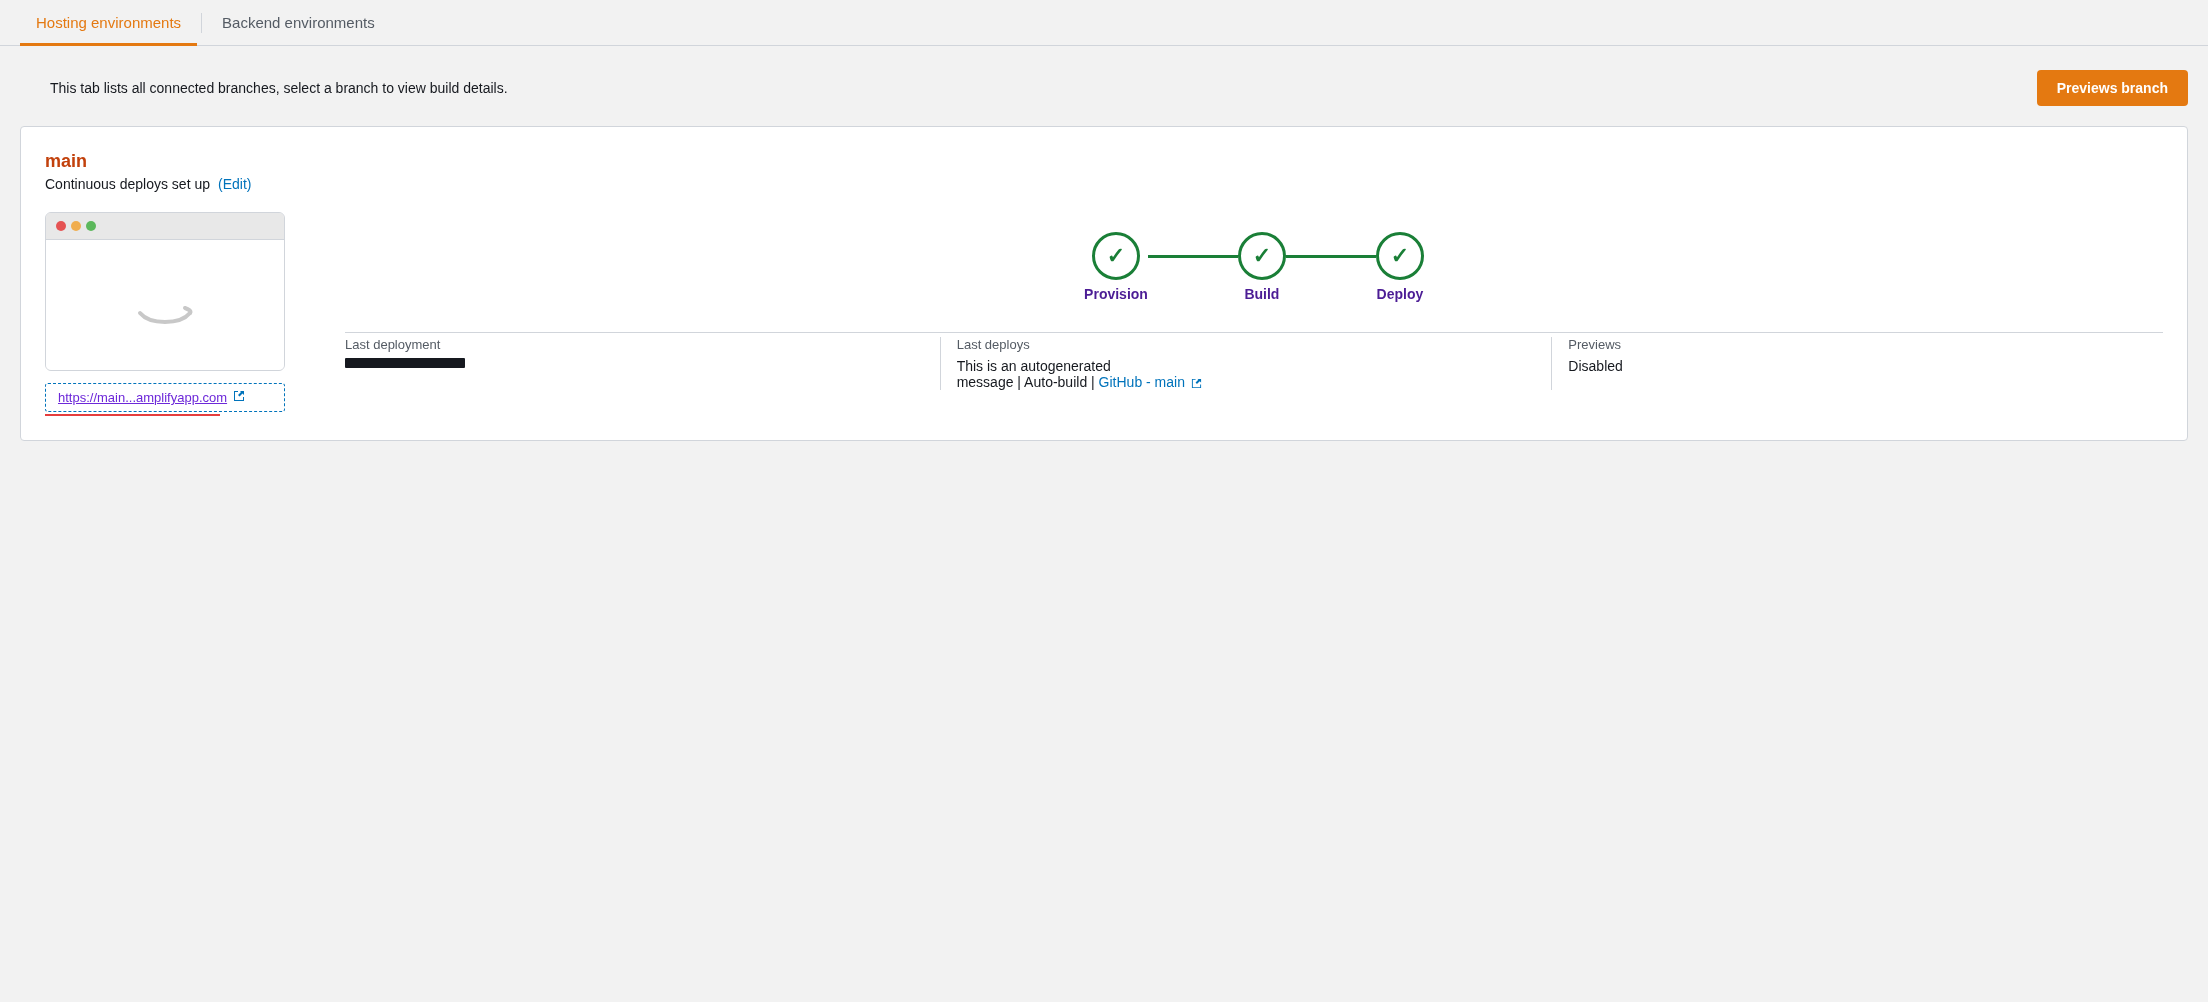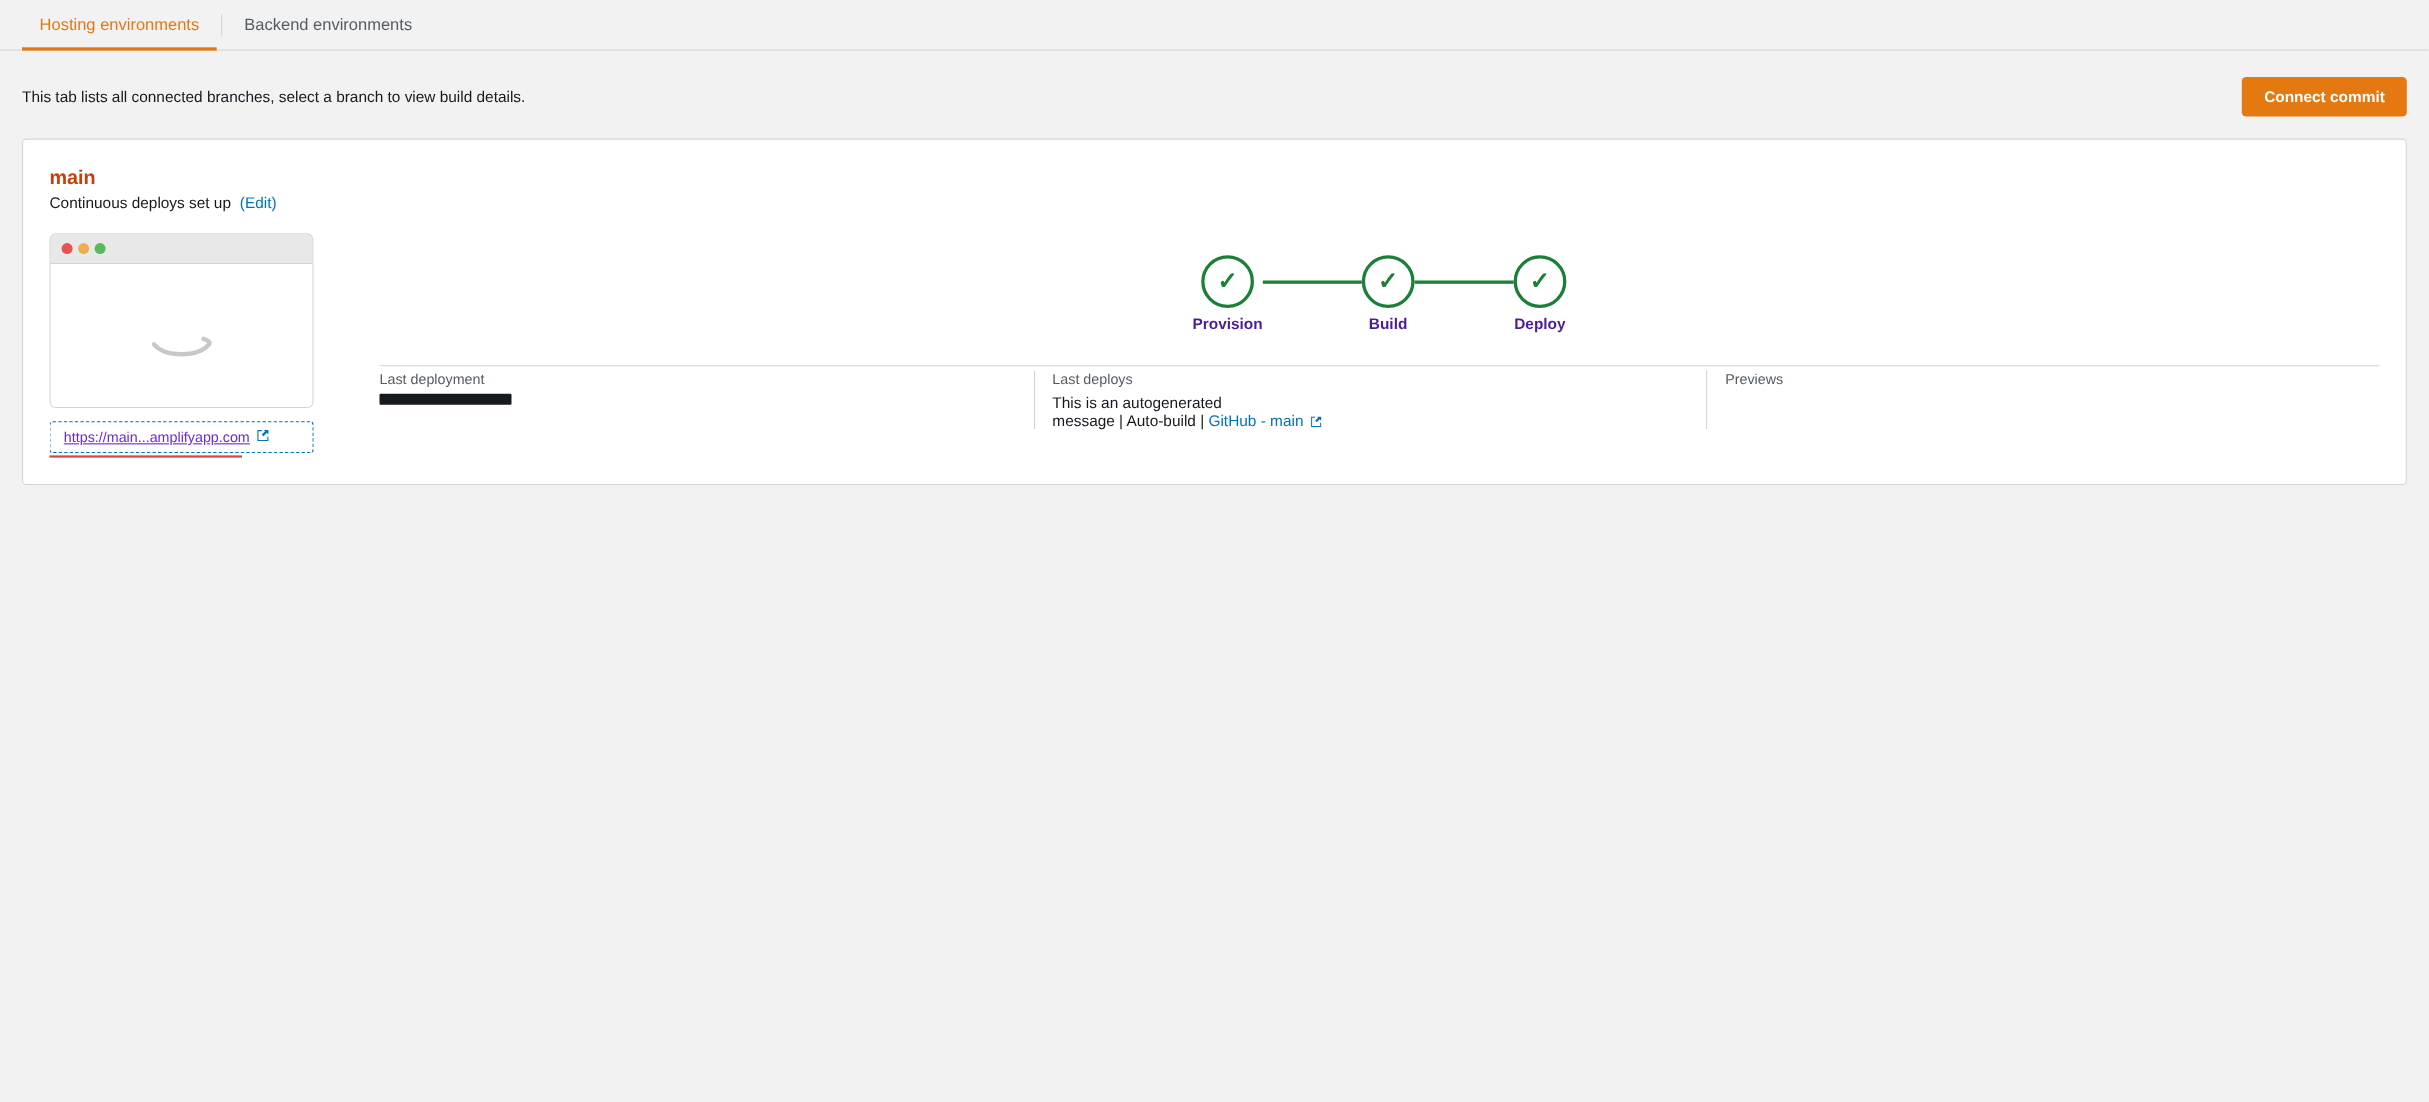--- a/index.html
+++ b/index.html
@@ -50,20 +50,21 @@
     .content-area {
       padding: 24px 20px;
     }
 
     
     .header-row {
       display: flex;
       align-items: center;
       justify-content: space-between;
       margin-bottom: 20px;
+      margin-left: 30px;
     }
     .header-description {
       font-size: 14px;
       color: #16191f;
     }
     .connect-branch-btn {
       background: #e47911;
       color: #fff;
       border: none;
       border-radius: 4px;
@@ -281,21 +282,21 @@
     <div class="tab-divider"></div>
     <div class="tab">
       <span>Backend environments</span>
     </div>
   </div>
 
   <div class="content-area">
 
     <div class="header-row">
       <span class="header-description">This tab lists all connected branches, select a branch to view build details.</span>
-      <button class="connect-branch-btn">Connect commit</button>
+      <button class="connect-branch-btn">Previews branch</button>
     </div>
 
     <div class="branch-card">
 
       <div class="branch-name">main</div>
 
       <div class="continuous-deploys-row">
         <span>Continuous deploys set up</span>
         <a class="edit-link">(Edit)</a>
       </div>
@@ -379,20 +380,21 @@
                   <svg width="11" height="11" viewBox="0 0 12 12" fill="#0073bb" style="vertical-align:middle; margin-left:2px;">
                     <path d="M7 1h4v4l-1.5-1.5-3 3L5 5l3-3L6.5 0.5z"></path>
                     <path d="M10 7v3H2V2h3V1H1v10h10V7h-1z"></path>
                   </svg>
                 </a>
               </div>
             </div>
 
             <div class="detail-col">
               <div class="detail-label">Previews</div>
+              <div class="detail-value">Disabled</div>
             </div>
 
           </div>
 
         </div>
 
       </div>
     </div>
 
   </div>

